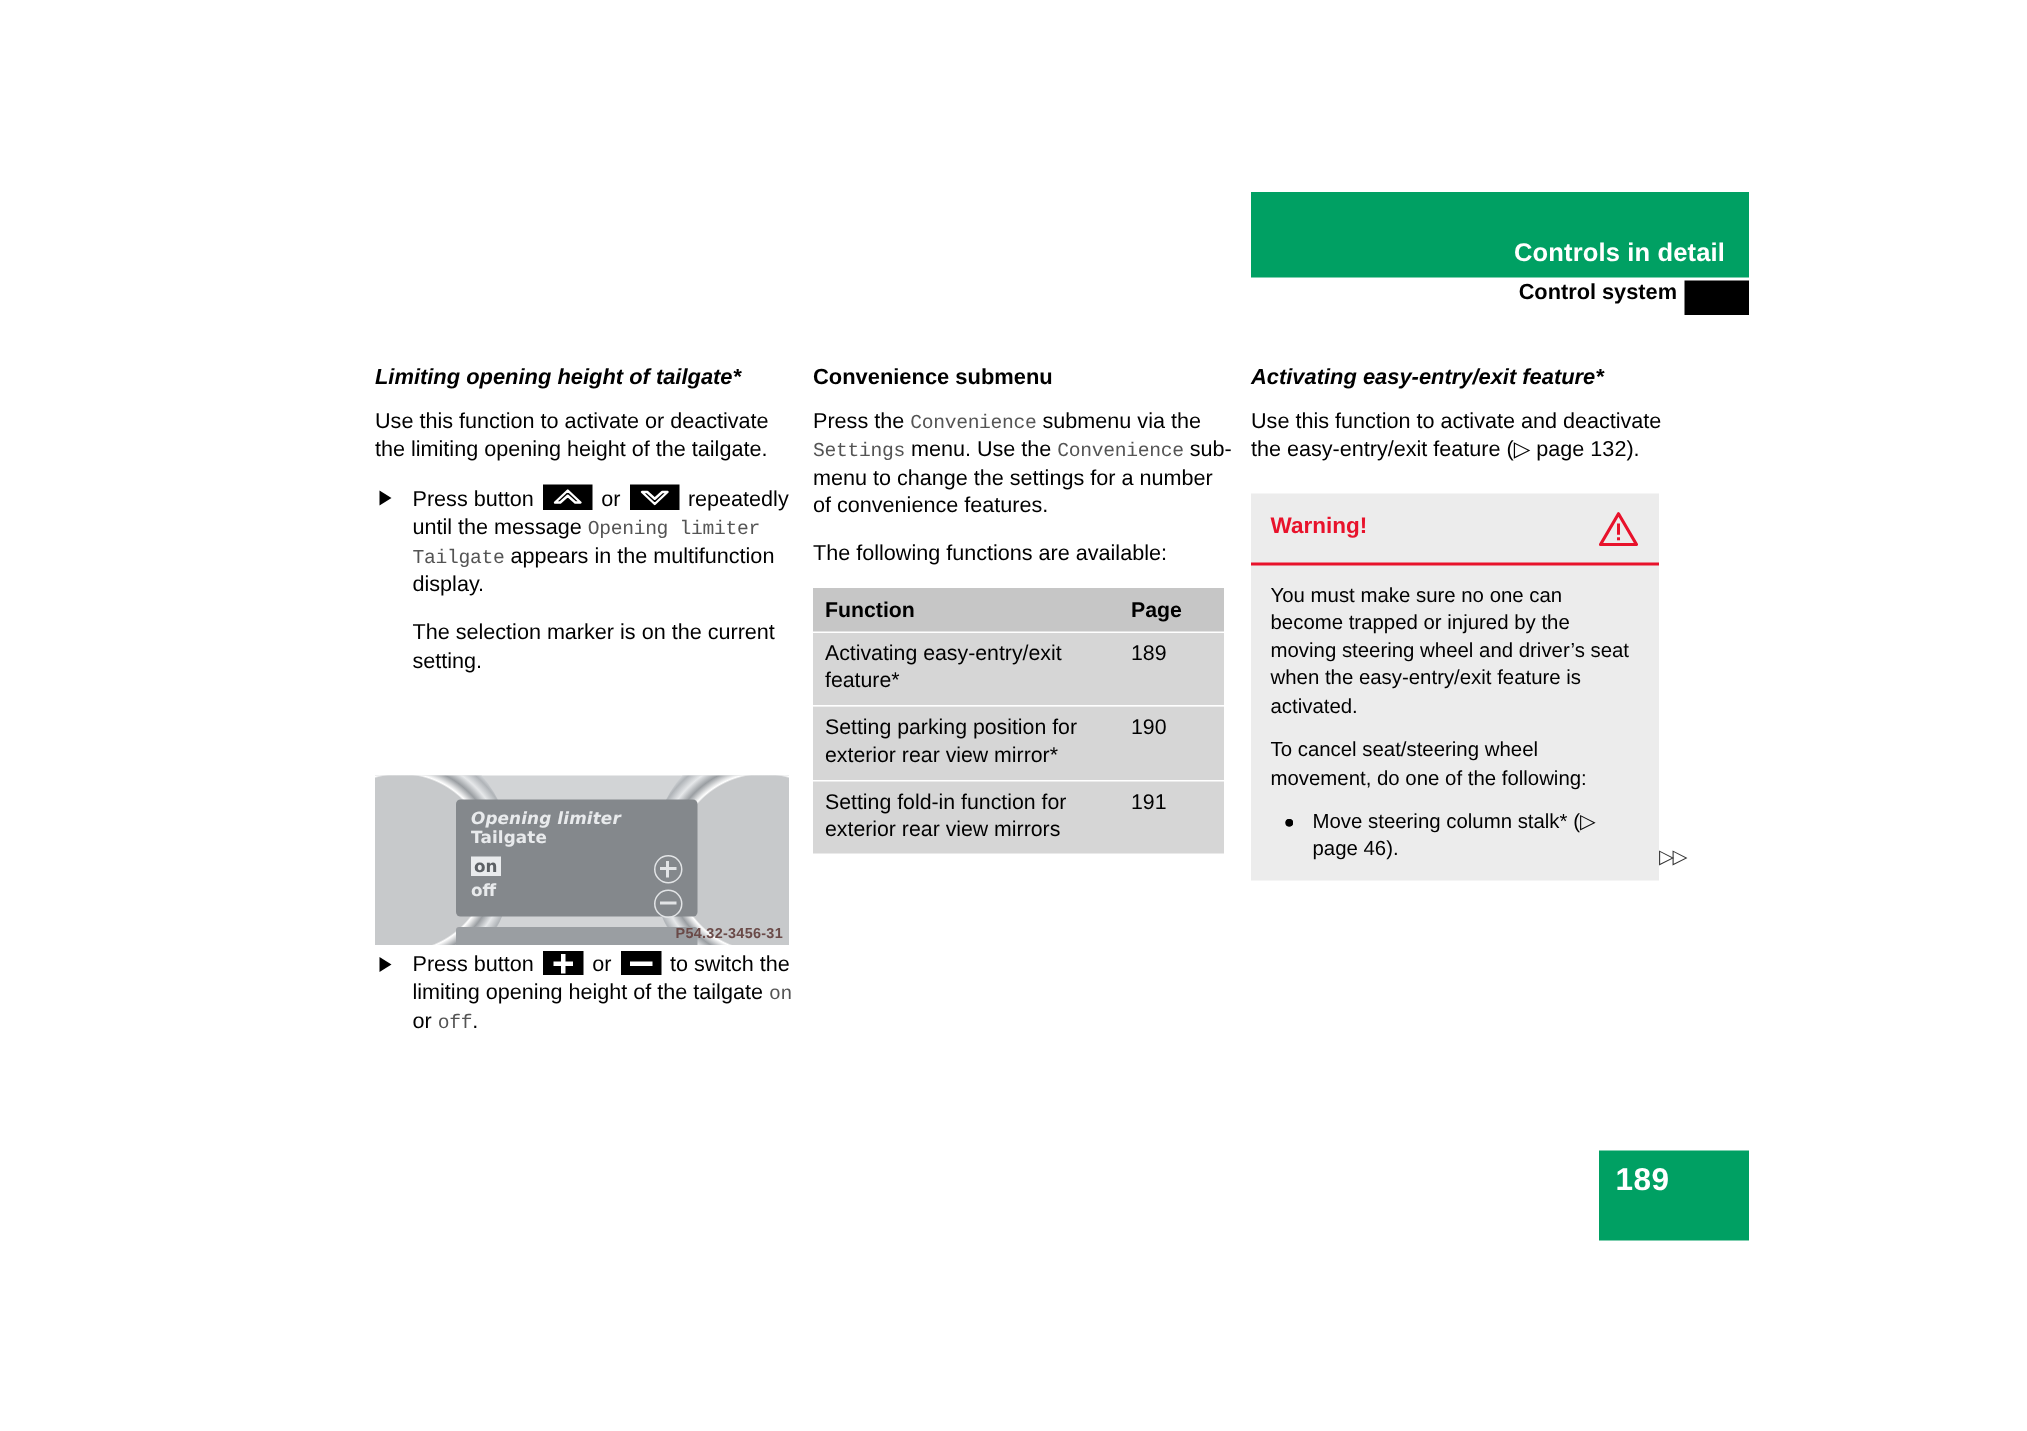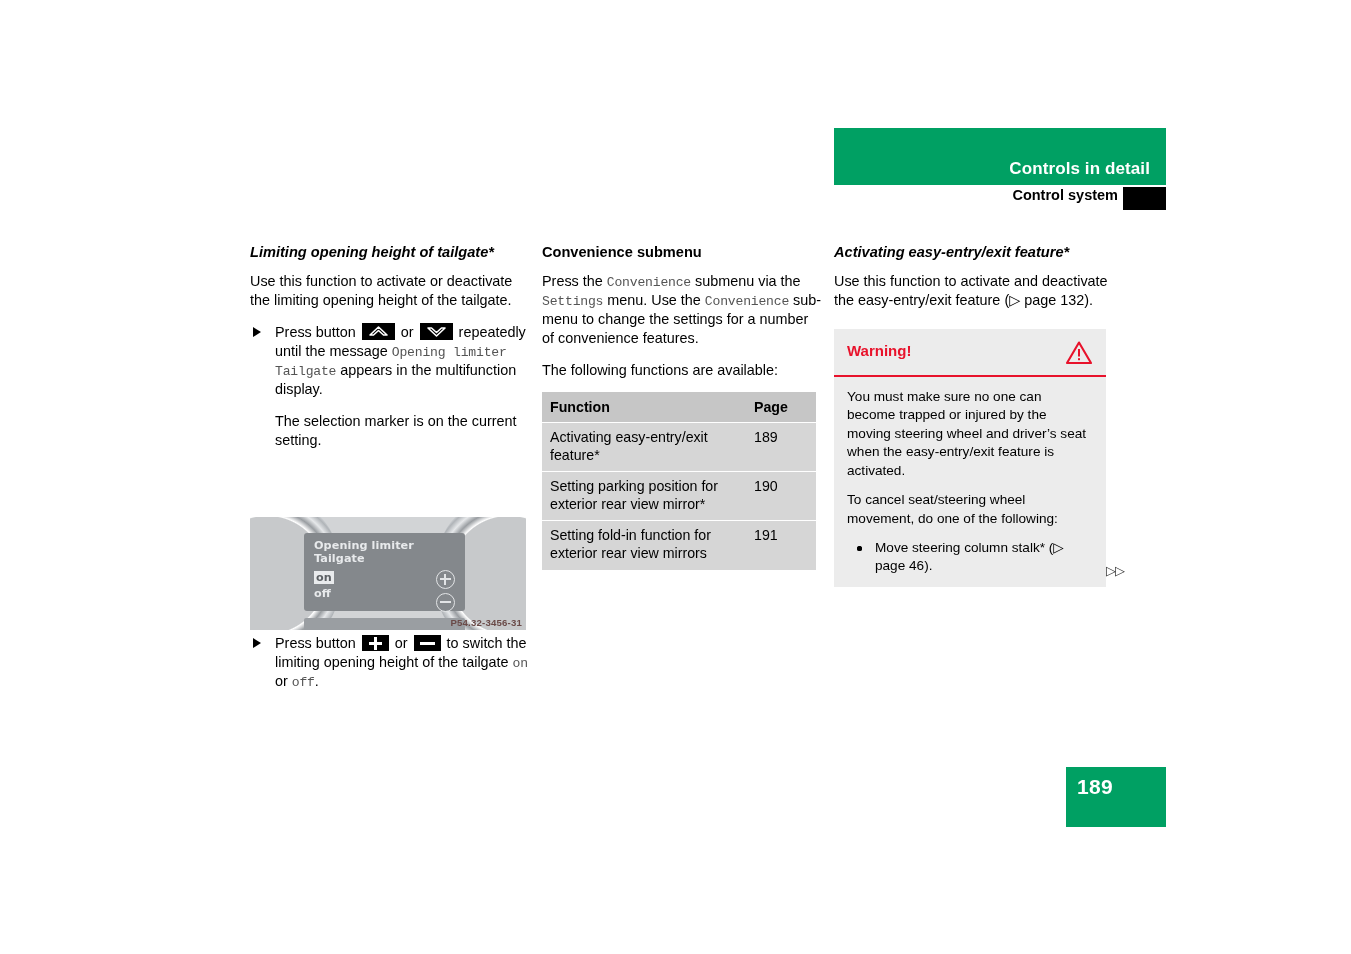--- a/index.html
+++ b/index.html
@@ -166,21 +166,21 @@
   }
   #fig-line1, #fig-line2 {
     position: absolute;
     left: 10px;
     color: #e8eaec;
     font-family: "DejaVu Sans", sans-serif;
     font-size: 11.2px;
     font-weight: bold;
     letter-spacing: 0.1px;
   }
-  #fig-line1 { top: 6px; }
+  #fig-line1 { top: 6px; font-style: italic; }
   #fig-line2 { top: 19px; }
   #fig-on {
     position: absolute;
     left: 10px;
     top: 38px;
     background: #e9ebed;
     color: #5c6064;
     font-family: "DejaVu Sans", sans-serif;
     font-size: 11.2px;
     font-weight: bold;

